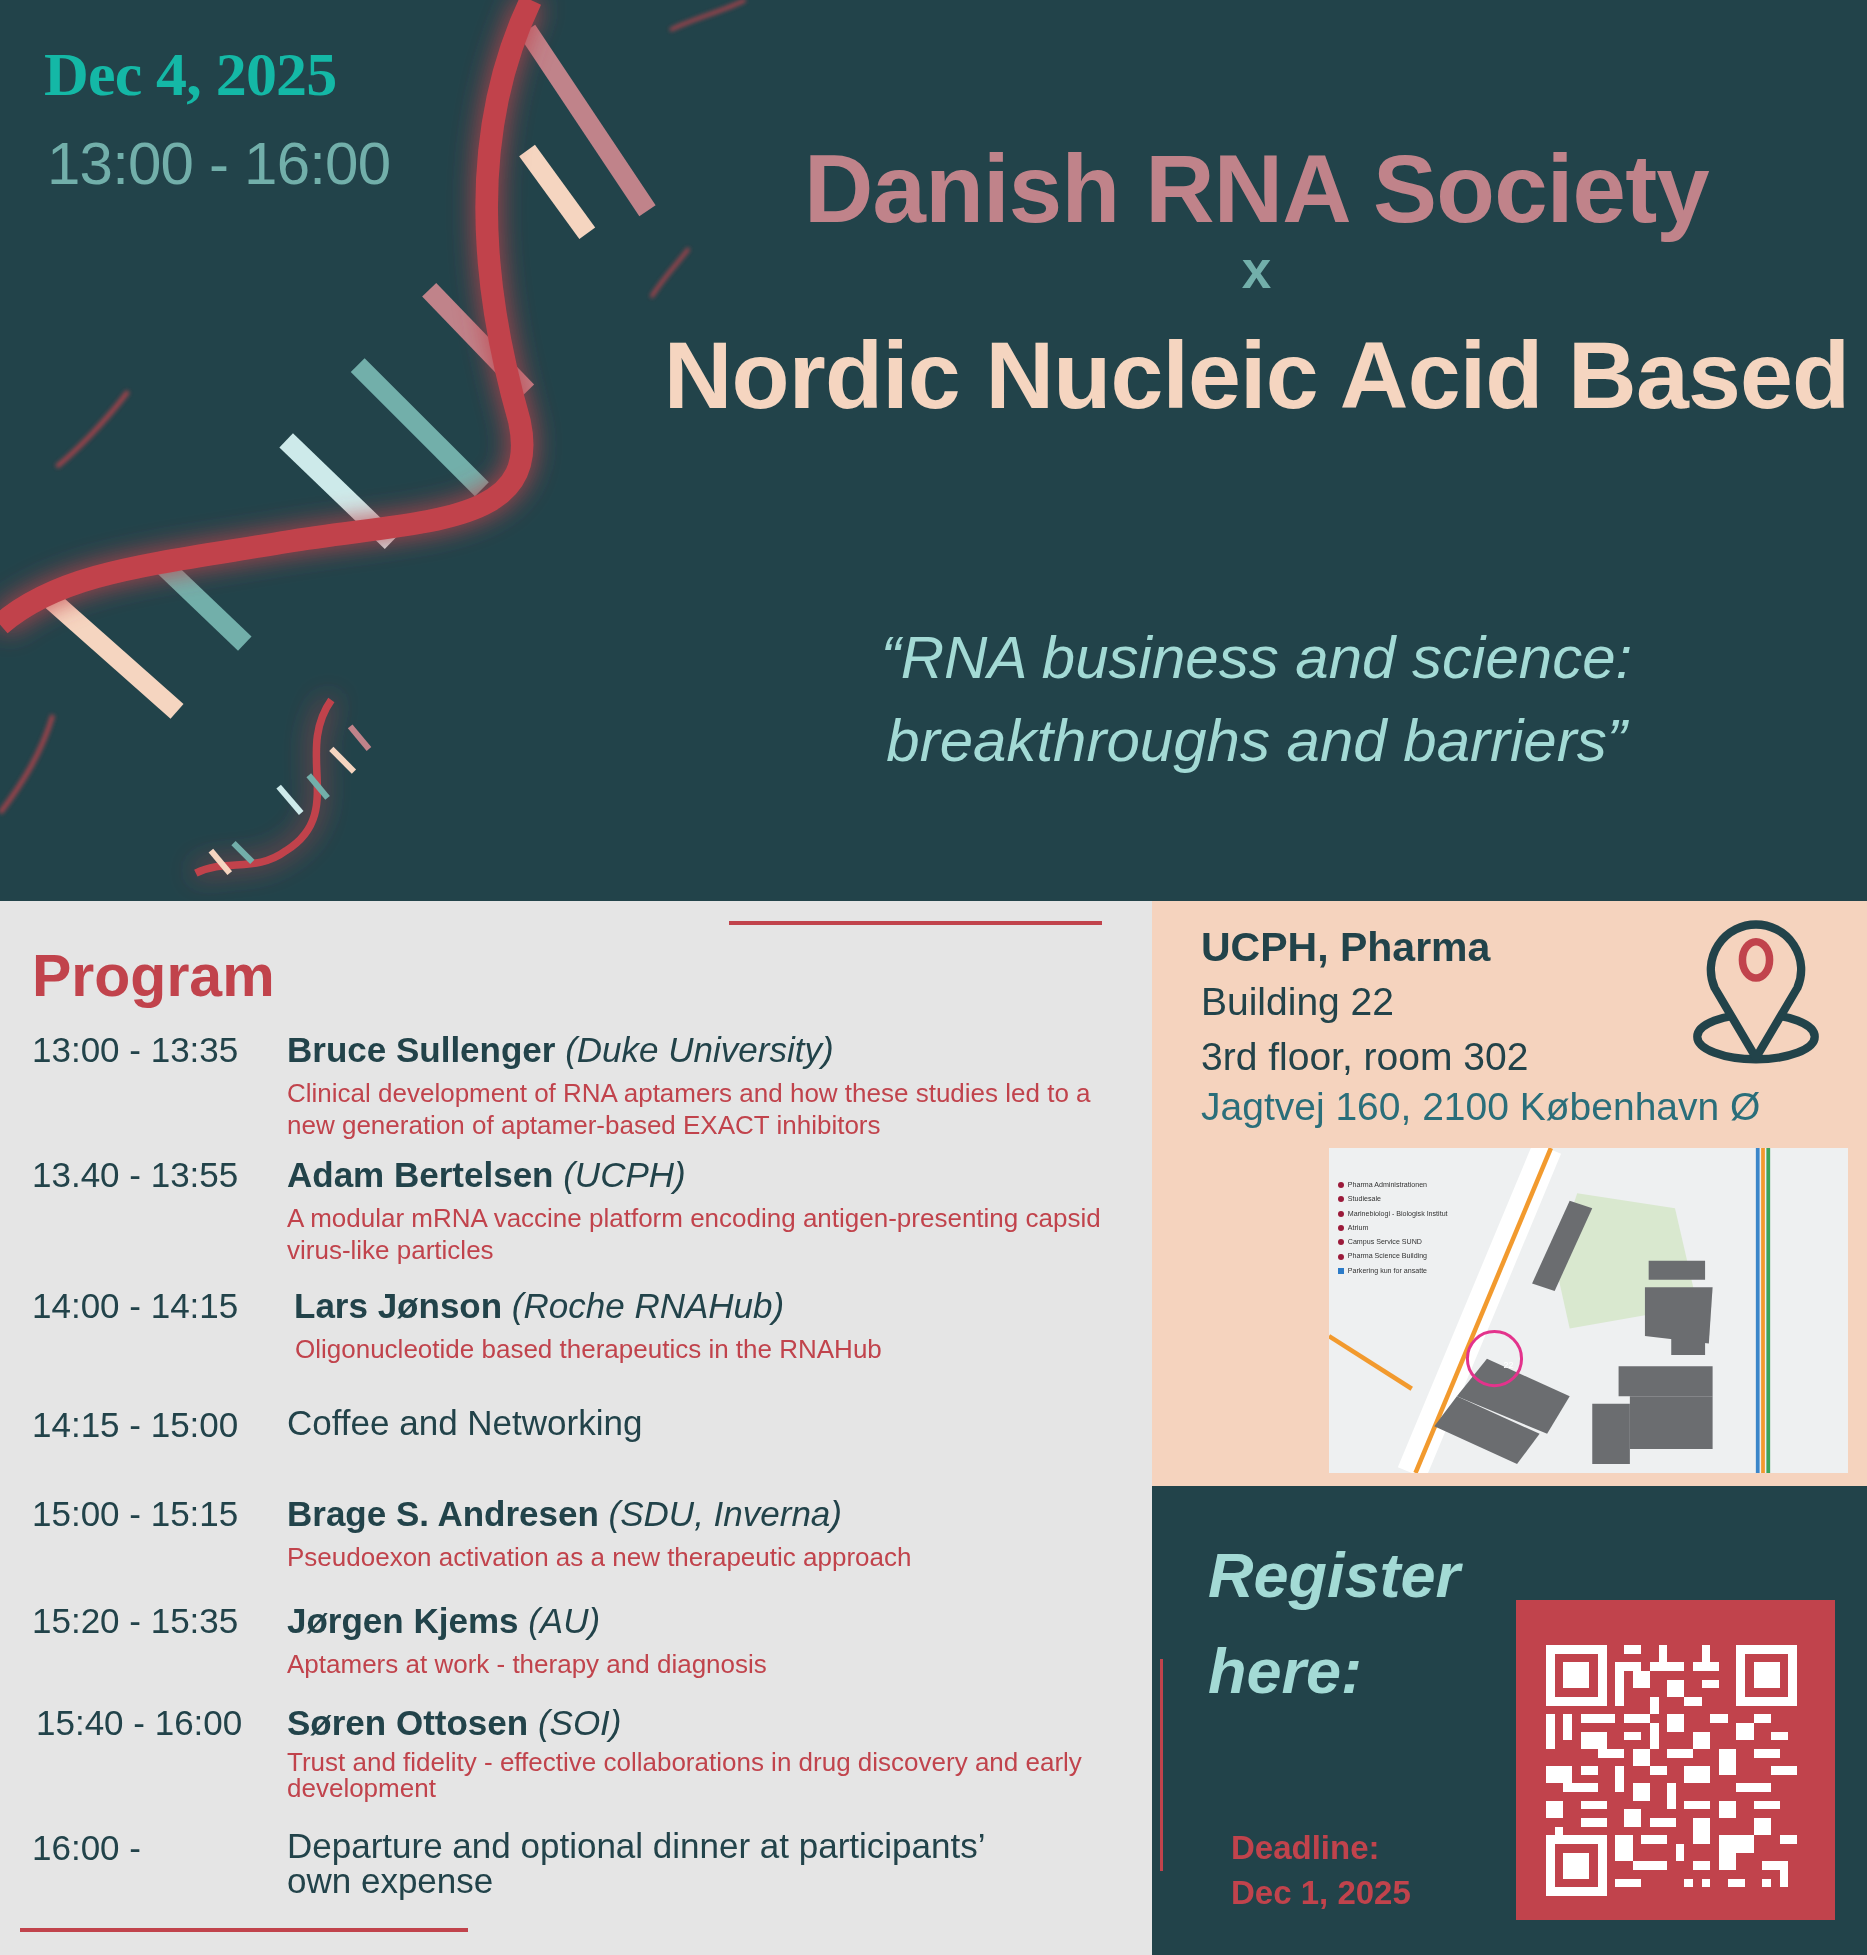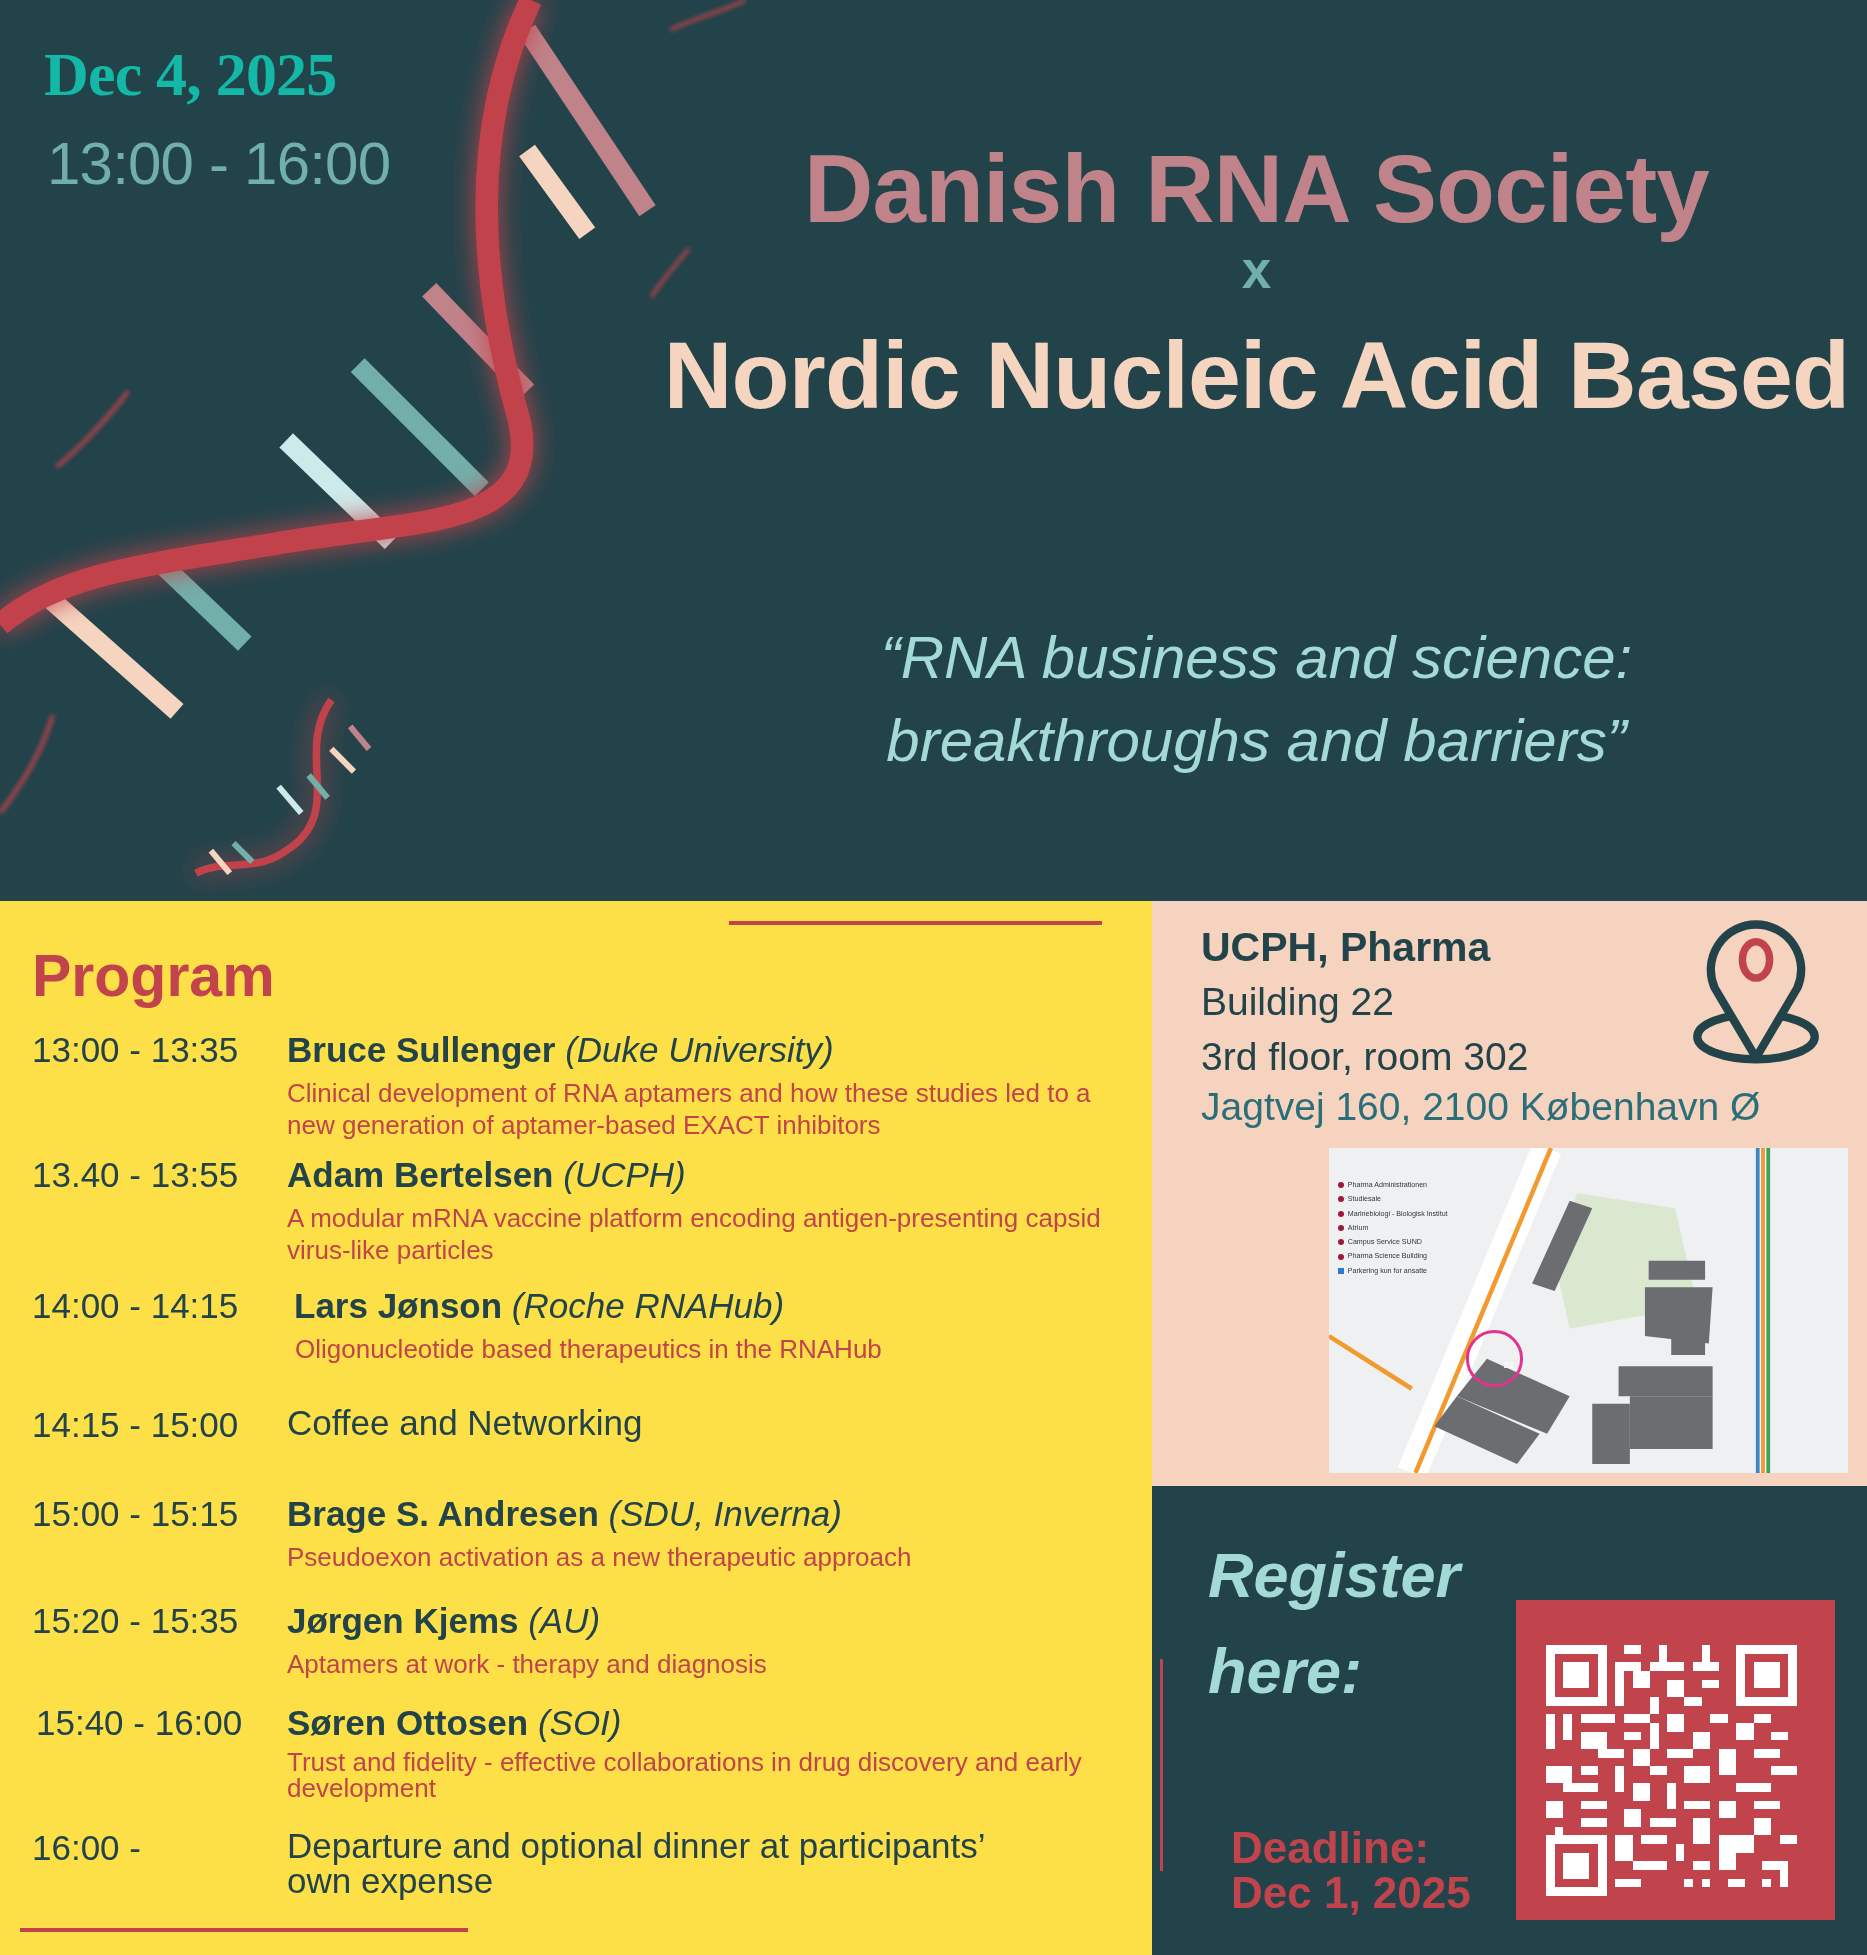--- a/index.html
+++ b/index.html
@@ -11,21 +11,21 @@
   #dna-art { position: absolute; left: 0; top: 0; width: 753px; height: 901px; }
   .date { position: absolute; left: 44px; top: 39px; font-size: 62px; font-weight: bold; color: #14b8a6; letter-spacing: -0.8px; font-family: Liberation Serif, serif; }
   .time { position: absolute; left: 47px; top: 129px; font-size: 60px; color: #72afaa; letter-spacing: -0.8px; }
   .title-block { position: absolute; left: 647px; width: 1219px; text-align: center; }
   .t-danish { top: 134px; font-size: 96px; font-weight: bold; color: #c0838a; letter-spacing: -0.8px; }
   .t-x { top: 239px; font-size: 53px; font-weight: bold; color: #72afaa; }
   .t-nordic { top: 320px; font-size: 95px; font-weight: bold; color: #f5d5c0; line-height: 110px; letter-spacing: -0.8px; }
   .t-tag { top: 616px; font-size: 60px; font-style: italic; color: #a3dad5; line-height: 83px; }
 
   
-  #program { position: absolute; left: 0; top: 901px; width: 1152px; height: 1054px; background: #fde047; }
+  #program { position: absolute; left: 0; top: 901px; width: 1152px; height: 1054px; background: #e5e5e5; }
   .prog-line-top { position: absolute; left: 729px; top: 20.3px; width: 373px; height: 3.8px; background: #c1434c; }
   .prog-line-bot { position: absolute; left: 19.6px; top: 1027px; width: 448px; height: 3.8px; background: #c1434c; }
   .prog-title { position: absolute; left: 32px; top: 41px; font-size: 59px; font-weight: bold; color: #c1434c; }
   .row { position: absolute; left: 0; width: 1152px; }
   .row .t { position: absolute; left: 32px; top: 0; font-size: 35px; color: #22434a; white-space: nowrap; }
   .row .sp { position: absolute; left: 287px; top: 0; font-size: 35px; color: #22434a; white-space: nowrap; }
   .row .sp b { font-weight: bold; }
   .row .sp i { font-style: italic; }
   .row .desc { position: absolute; left: 287px; top: 47px; width: 843px; font-size: 26px; line-height: 32px; color: #c1434c; }
   .row .plain { position: absolute; left: 287px; top: 0; width: 843px; font-size: 35px; line-height: 35px; color: #22434a; }
@@ -37,21 +37,21 @@
   .loc-addr { position: absolute; left: 49px; top: 184px; font-size: 39px; color: #2a6e7a; }
   #map { position: absolute; left: 177px; top: 247px; width: 519px; height: 325px; background: #eef0f1; overflow: hidden; }
   .map-legend { position: absolute; left: 9px; top: 30px; font-size: 7.1px; color: #333; line-height: 14.3px; }
   .map-legend .dot { display: inline-block; width: 6px; height: 6px; border-radius: 50%; background: #9b1a3a; margin-right: 3.8px; vertical-align: middle; }
   .map-legend .p { display: inline-block; width: 6px; height: 6px; background: #2b7bc8; margin-right: 3.8px; vertical-align: middle; }
 
   
   #register { position: absolute; left: 1152px; top: 1486px; width: 716px; height: 469px; background: #22434a; }
   .reg-title { position: absolute; left: 56px; top: 41px; font-size: 63px; font-weight: bold; font-style: italic; color: #a3dad5; line-height: 96px; }
   .reg-vline { position: absolute; left: 7.5px; top: 173px; width: 3px; height: 212px; background: #c1434c; }
-  .deadline { position: absolute; left: 79px; top: 339px; font-size: 44px; font-weight: bold; color: #c1434c; line-height: 45px; }
+  .deadline { position: absolute; left: 79px; top: 339px; font-size: 33px; font-weight: bold; color: #c1434c; line-height: 45px; }
   #qr-box { position: absolute; left: 364px; top: 114px; width: 319px; height: 320px; background: #c1434c; }
   #qr { position: absolute; left: 30px; top: 45px; width: 251px; height: 251px; }
 </style>
 </head>
 <body>
 
 <div id="header">
   <svg id="dna-art" viewBox="0 0 1000 1197">
     <defs>
       <filter id="glow" x="-50%" y="-50%" width="200%" height="200%">

